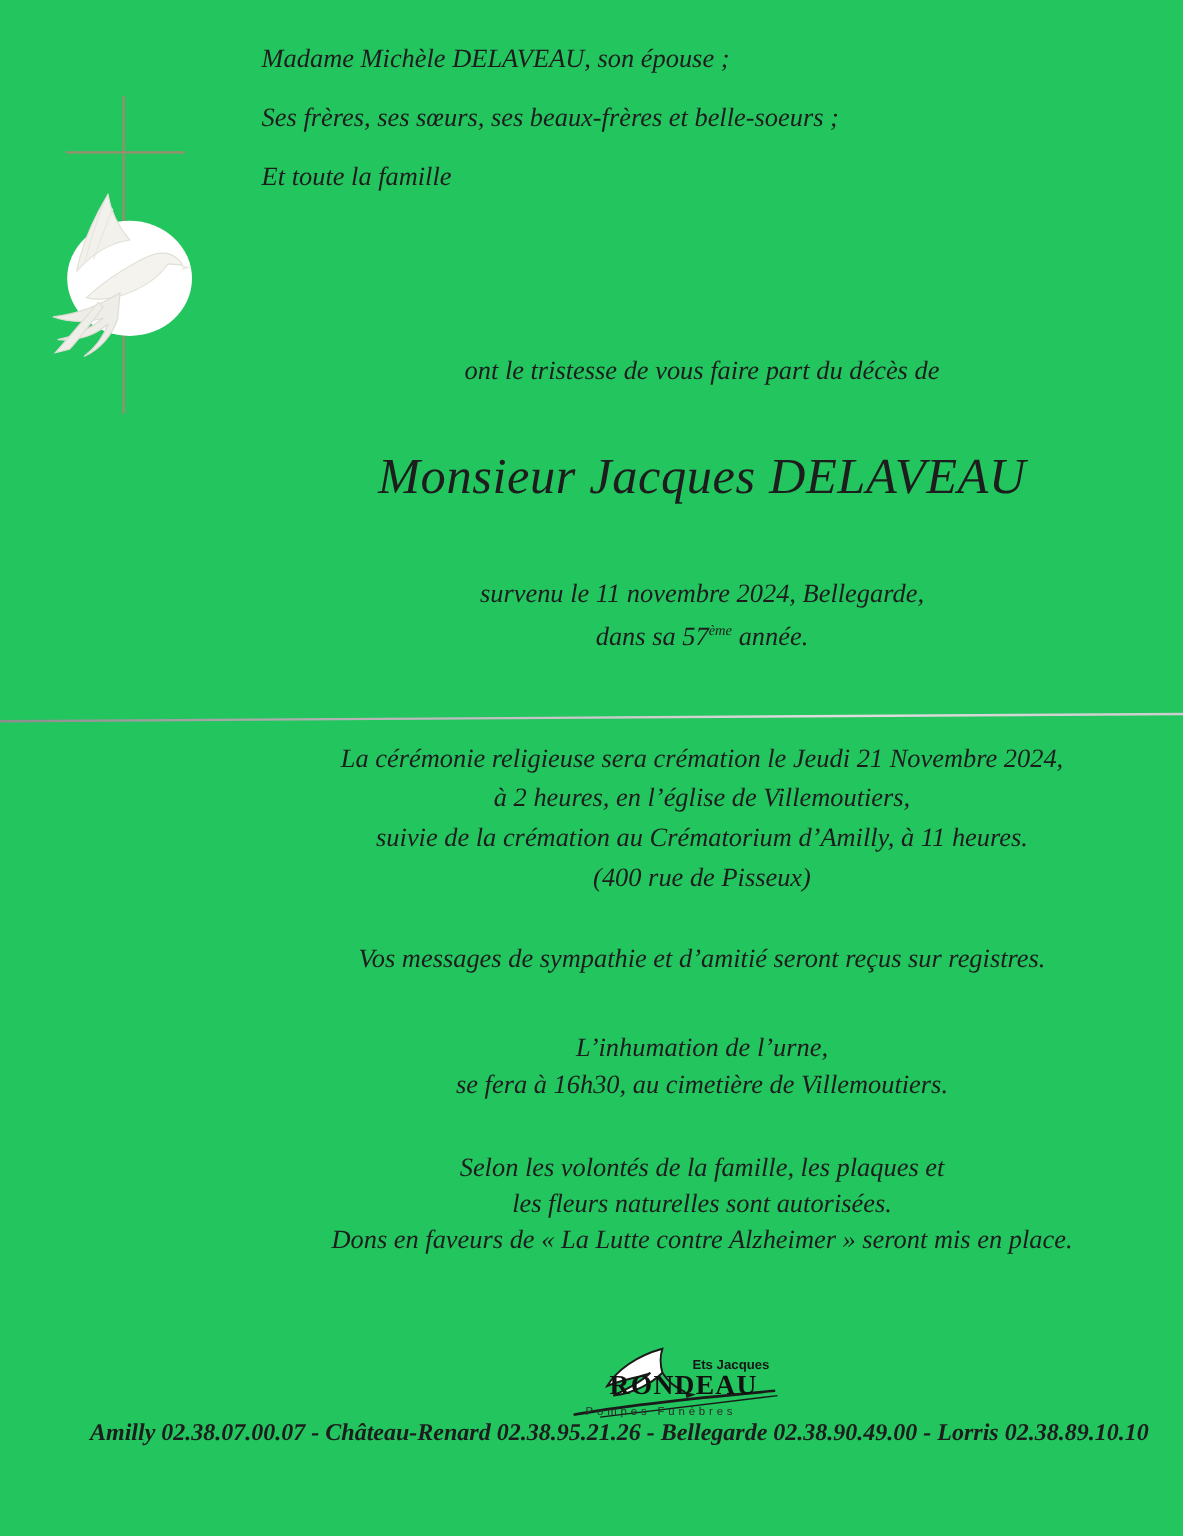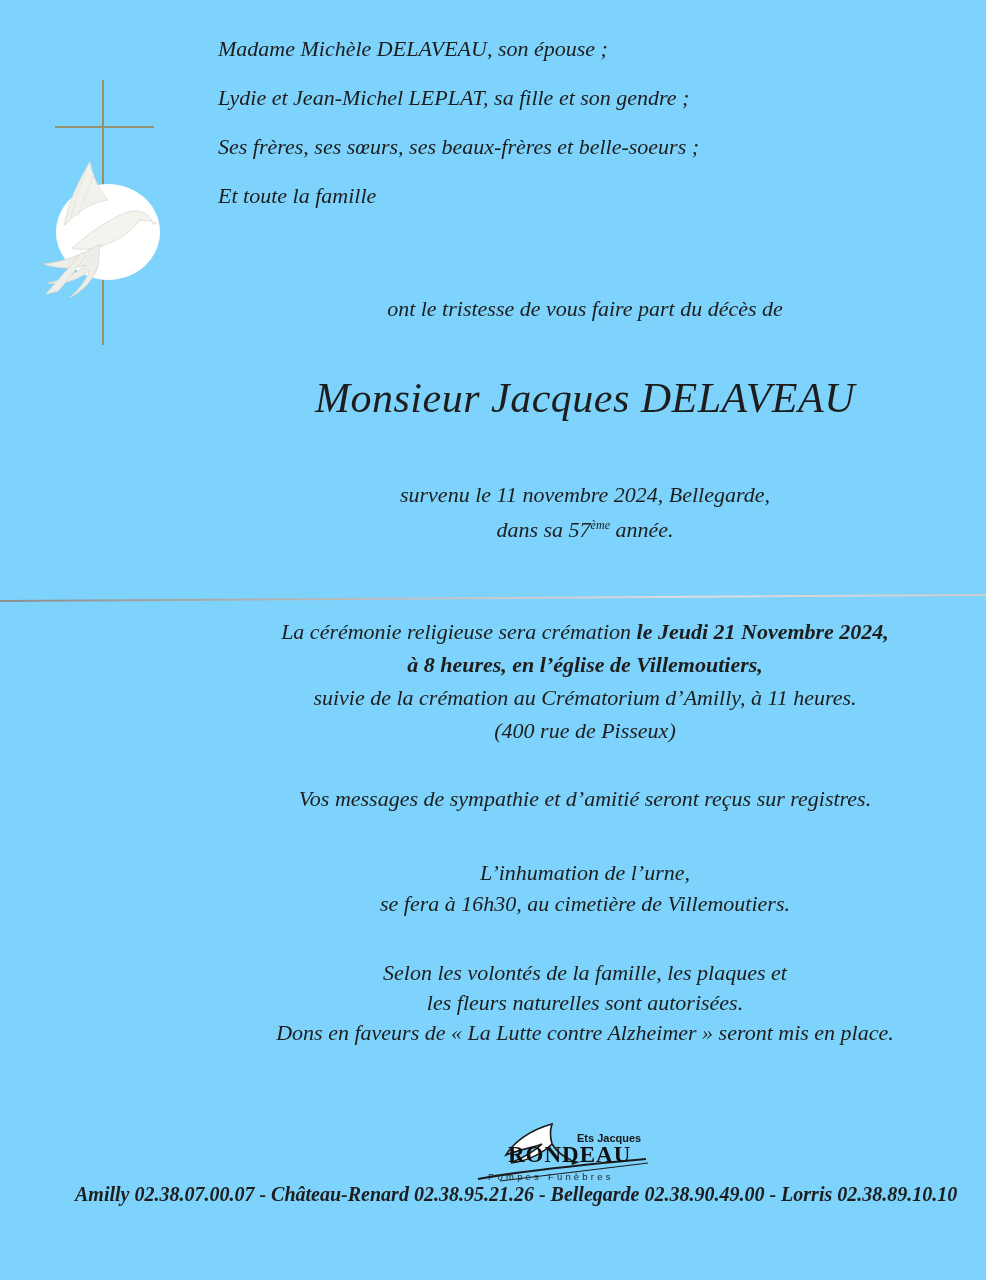--- a/index.html
+++ b/index.html
@@ -1,19 +1,19 @@
 <!DOCTYPE html>
 <html><head>
 <meta charset="utf-8">
 <title>Document</title>
 <style>
   html,body { margin:0; padding:0; background:#ffffff; }
   .page {
     position:relative; width:986px; height:1280px; margin:0 auto;
-    background:#7dd3fc; overflow:hidden;
+    background:#22c55e; overflow:hidden;
     font-family:"Liberation Serif","DejaVu Serif",serif;
     font-style:italic; color:#1d1d1d;
   }
   .center { position:absolute; left:180px; width:810px; text-align:center; }
 
   
   .cross-v { position:absolute; left:102px; top:80px; width:2px; height:265px; background:#95906e; }
   .cross-h { position:absolute; left:55px; top:126px; width:99px; height:2px; background:#95906e; }
   .dove-svg { position:absolute; left:28px; top:156px; width:152px; height:150px; }
 
@@ -22,21 +22,21 @@
     background:linear-gradient(to right,#8c8c8c 0%,#b5b5b5 30%,#dedede 70%,#cccccc 100%);
     transform:rotate(-0.35deg); }
 
   .family { position:absolute; left:218px; top:24px; font-size:22px; line-height:49px; white-space:nowrap; }
 
   .intro     { top:296px; font-size:22px; }
   .name      { top:374px; font-size:42px; letter-spacing:0.5px; }
   .passing   { top:480px; font-size:22px; line-height:30px; }
   .passing sup { font-size:0.55em; }
   .ceremony  { top:615px; font-size:22px; line-height:33px; }
-  .ceremony b, .wishes b { font-weight:bold; }
+  .ceremony b, .wishes b { font-weight:normal; }
   .registers { top:786px; font-size:22px; }
   .inhum     { top:857px; font-size:22px; line-height:31px; }
   .wishes    { top:958px; font-size:22px; line-height:30px; }
   .contact   { top:1096px; left:160px; width:820px; font-size:21px; }
 
   
   .logo { position:absolute; left:472px; top:1122px; width:190px; height:64px; font-style:normal; }
   .logo svg { position:absolute; left:0; top:0; }
   .logo .ets { position:absolute; left:94px; top:10px; font:bold 11px "Liberation Sans","DejaVu Sans",sans-serif; color:#161616; white-space:nowrap;margin-left:11px; }
   .logo .rondeau { position:absolute; left:36px; top:20px; font:bold 23px "Liberation Serif","DejaVu Serif",serif; letter-spacing:1px; color:#111111; white-space:nowrap; }
@@ -62,37 +62,36 @@
     <path d="M114,56 C119,58 123,62 124,65 L112,64 C105,74 92,84 74,90 C62,94 50,94 44,92 C56,81 70,71 85,63 C95,57 106,53 114,56 Z" fill="#f4f3ee" stroke="#e1dfd7" stroke-width="1"></path>
     <path d="M124,65 l7,2 -7,2 z" fill="#eceae2"></path>
     <path d="M72,88 C56,98 36,106 16,108 C30,113 46,113 58,109 C46,119 32,125 20,127 C36,129 52,123 62,114 C58,125 50,135 42,141 C56,135 66,122 70,110 Z" fill="#efede7" stroke="#dedcd4" stroke-width="1"></path>
     <path d="M54,96 C42,110 28,127 18,138 L30,135 C40,124 50,110 58,100 Z" fill="#f0eee9" stroke="#e0ded6" stroke-width="1"></path>
   </svg>
 
   <div class="fold"></div>
 
   <div class="family">
     <div>Madame Michèle DELAVEAU, son épouse ;</div>
-    <div>Lydie et Jean-Michel LEPLAT, sa fille et son gendre ;</div>
     <div>Ses frères, ses sœurs, ses beaux-frères et belle-soeurs ;</div>
     <div>Et toute la famille</div>
   </div>
 
   <div class="center intro">ont le tristesse de vous faire part du décès de</div>
 
   <div class="center name">Monsieur Jacques DELAVEAU</div>
 
   <div class="center passing">
     <div>survenu le 11 novembre 2024, Bellegarde,</div>
     <div><span>dans sa 57</span><sup>ème</sup><span> année.</span></div>
   </div>
 
   <div class="center ceremony">
     <div><span>La cérémonie religieuse sera crémation </span><b>le Jeudi 21 Novembre 2024,</b></div>
-    <div><b>à 8 heures, en l’église de Villemoutiers,</b></div>
+    <div><b>à 2 heures, en l’église de Villemoutiers,</b></div>
     <div>suivie de la crémation au Crématorium d’Amilly, à 11 heures.</div>
     <div>(400 rue de Pisseux)</div>
   </div>
 
   <div class="center registers">Vos messages de sympathie et d’amitié seront reçus sur registres.</div>
 
   <div class="center inhum">
     <div>L’inhumation de l’urne,</div>
     <div>se fera à 16h30, au cimetière de Villemoutiers.</div>
   </div>

